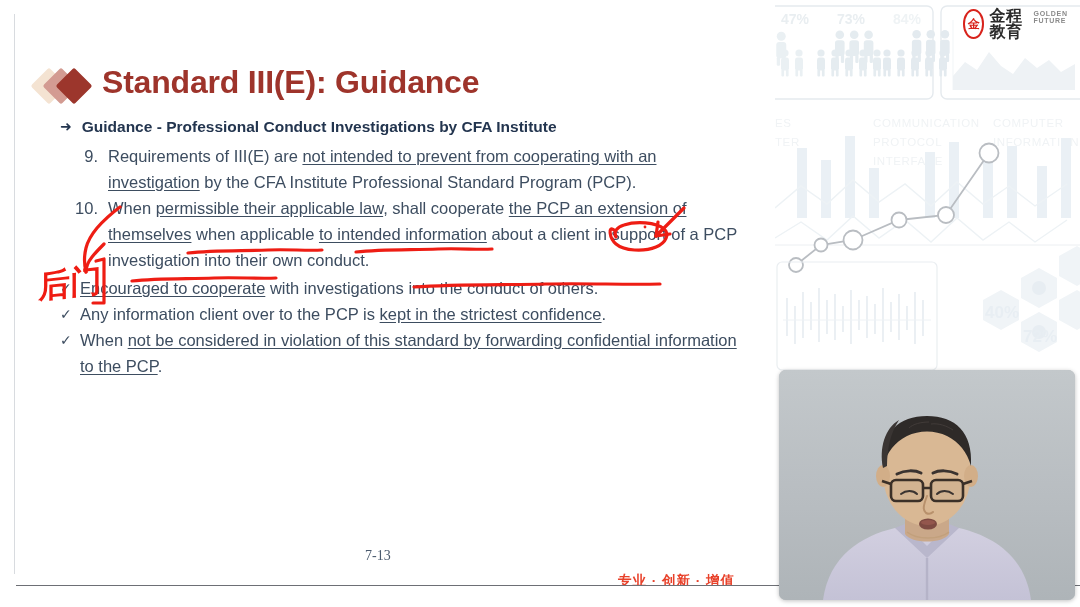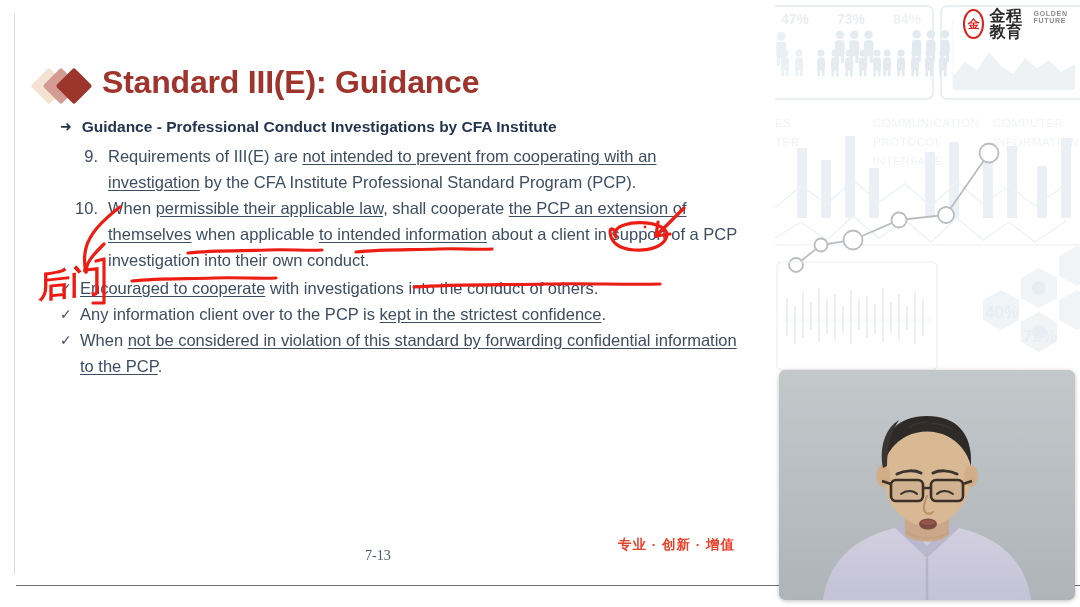--- a/index.html
+++ b/index.html
@@ -86,21 +86,21 @@
 
   .u{text-decoration:underline;text-underline-offset:2px;}
 
   
   #page-num{
     position:absolute;left:365px;top:548px;
     font-size:14px;color:#4a5a6e;
     font-family:"Liberation Serif","DejaVu Serif",serif;
   }
   #tagline{
-    position:absolute;left:618px;top:536px;
+    position:absolute;left:618px;top:572px;
     font-size:13.5px;font-weight:bold;color:#e8412a;
     letter-spacing:1px;white-space:nowrap;
   }
 
   
   #logo{
     position:absolute;left:963px;top:8px;
     display:flex;align-items:center;gap:5px;
   }
   #logo-seal{

